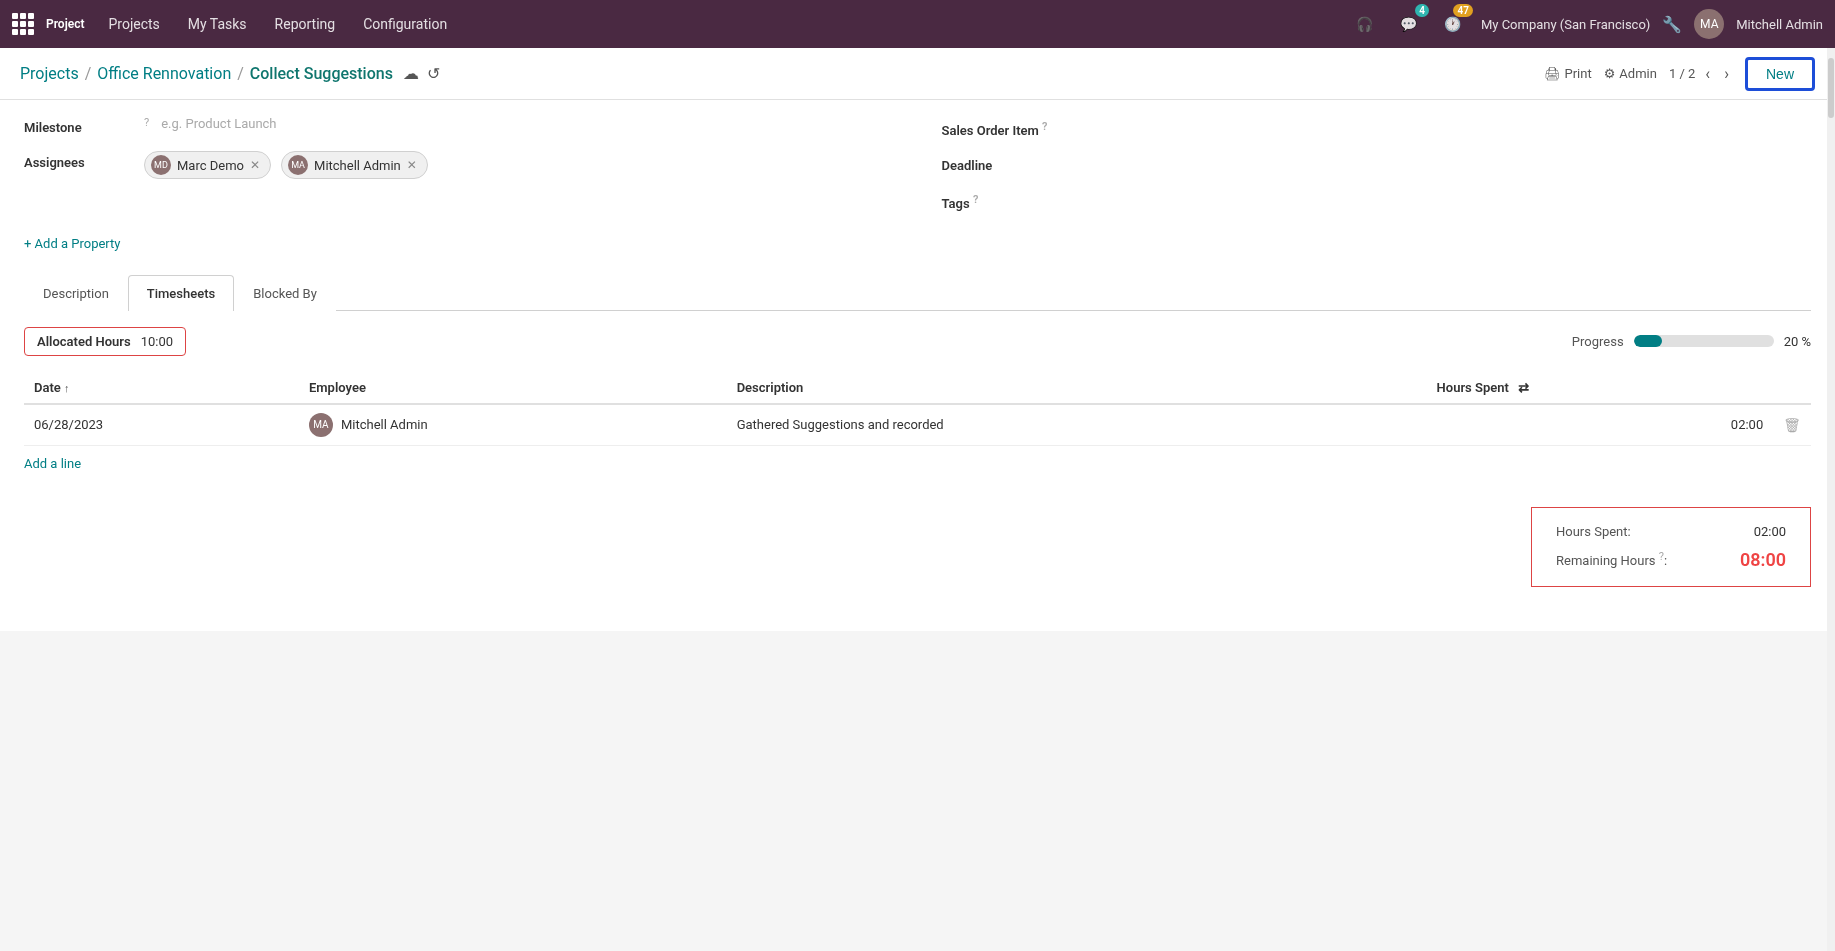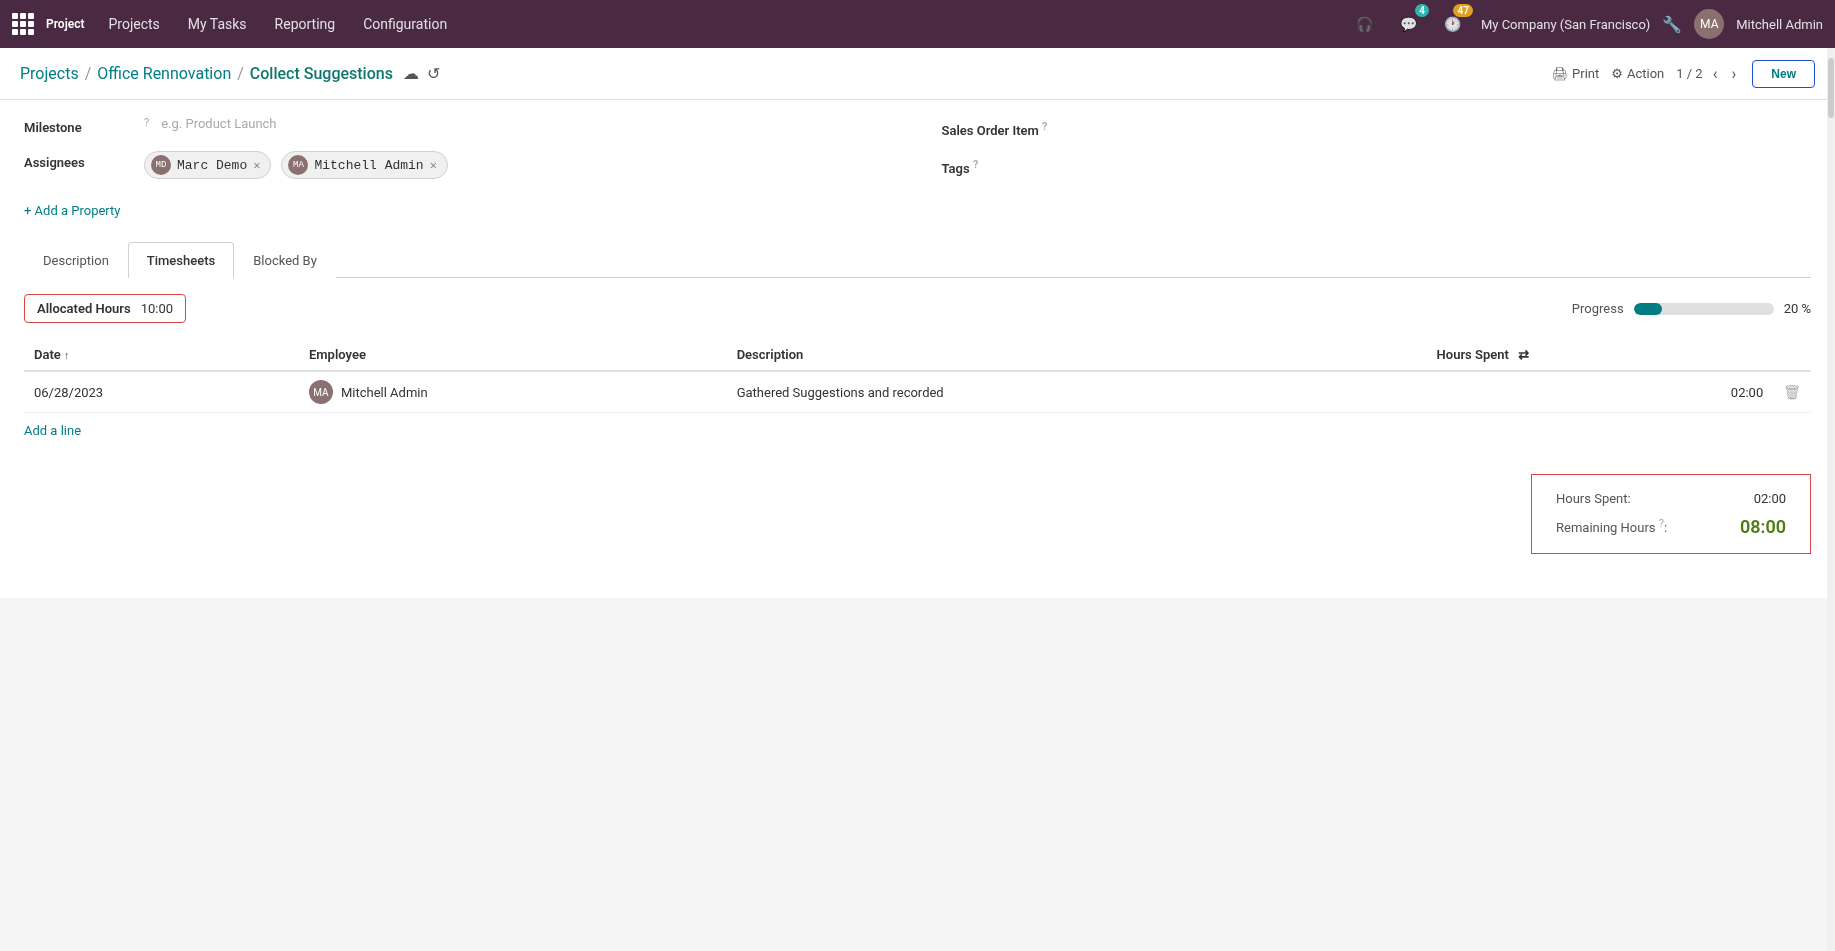--- a/index.html
+++ b/index.html
@@ -43,28 +43,28 @@
     .breadcrumb-sep { color: #999; margin: 0 6px; font-size: 16px; }
     .breadcrumb-current { color: #0f766e; font-size: 16px; font-weight: 500; }
     .breadcrumb-icons { margin-left: 10px; display: flex; gap: 8px; }
     .breadcrumb-icon-btn { color: #555; cursor: pointer; font-size: 16px; }
     .breadcrumb-actions { margin-left: auto; display: flex; align-items: center; gap: 12px; }
     .print-btn { color: #555; cursor: pointer; font-size: 13px; display: flex; align-items: center; gap: 4px; }
     .action-btn { color: #555; cursor: pointer; font-size: 13px; display: flex; align-items: center; gap: 4px; }
     .pagination { display: flex; align-items: center; gap: 6px; font-size: 13px; color: #555; }
     .page-arrow { color: #555; cursor: pointer; font-size: 16px; padding: 2px 4px; border-radius: 3px; }
     .new-btn {
-      border: 1px solid #1d4ed8;
+      border: 3px solid #1d4ed8;
       color: #017e84;
       background: #fff;
       padding: 6px 18px;
       border-radius: 4px;
       cursor: pointer;
-      font-size: 12px;
-      font-weight: 700;
+      font-size: 14px;
+      font-weight: 400;
     }
 
     
     .main-content {
       background: #fff;
       margin: 0;
       padding: 0 24px 24px 24px;
     }
 
     
@@ -77,21 +77,20 @@
     .assignee-tag {
       display: inline-flex;
       align-items: center;
       background: #f0f0f0;
       border: 1px solid #d0d0d0;
       border-radius: 20px;
       padding: 3px 10px 3px 6px;
       margin-right: 6px;
       font-size: 13px;
       gap: 6px;
-      font-family: Liberation Mono, monospace;
     }
     .assignee-avatar { width: 20px; height: 20px; border-radius: 50%; background: #8b7070; display: flex; align-items: center; justify-content: center; font-size: 9px; color: #fff; }
     .assignee-x { color: #888; cursor: pointer; font-size: 12px; }
 
     .two-col { display: grid; grid-template-columns: 1fr 1fr; gap: 0; }
     .col-left { padding-right: 24px; }
     .col-right { padding-left: 24px; border-left: 0; }
 
     .add-property { color: #017e84; cursor: pointer; font-size: 13px; margin-top: 8px; }
 
@@ -168,21 +167,21 @@
     .summary-box {
       border: 1px solid #d44;
       border-radius: 0;
       padding: 16px 24px;
       min-width: 280px;
     }
     .summary-row { display: flex; justify-content: space-between; align-items: center; margin-bottom: 10px; font-size: 13px; }
     .summary-row:last-child { margin-bottom: 0; }
     .summary-key { color: #555; }
     .summary-val { color: #333; font-size: 13px; }
-    .summary-val-large { color: #4d7c0f; font-size: 18px; font-weight: 600; }
+    .summary-val-large { color: #ef4444; font-size: 18px; font-weight: 600; }
 
     .scrollbar-track {
       position: fixed;
       right: 0;
       top: 48px;
       bottom: 0;
       width: 8px;
       background: #f0f0f0;
     }
     .scrollbar-thumb {
@@ -253,21 +252,21 @@
     <span class="breadcrumb-icon-btn">☁</span>
     <span class="breadcrumb-icon-btn">↺</span>
   </div>
   <div class="breadcrumb-actions">
     <div class="print-btn">
       <span>🖨</span>
       <span>Print</span>
     </div>
     <div class="action-btn">
       <span>⚙</span>
-      <span>Action</span>
+      <span>Admin</span>
     </div>
     <div class="pagination">
       <span>1 / 2</span>
       <span class="page-arrow">‹</span>
       <span class="page-arrow">›</span>
     </div>
     <button class="new-btn">New</button>
   </div>
 </div>
 
@@ -301,20 +300,23 @@
       </div>
       <div class="col-right">
 
         <div class="form-row">
           <span class="form-label-sm">
             <span>Sales Order Item</span>
             <sup class="question-mark">?</sup>
           </span>
         </div>
 
+        <div class="form-row">
+          <span class="form-label-sm">Deadline</span>
+        </div>
 
         <div class="form-row">
           <span class="form-label-sm">
             <span>Tags</span>
             <sup class="question-mark">?</sup>
           </span>
         </div>
       </div>
     </div>
     <div class="add-property">+ Add a Property</div>

